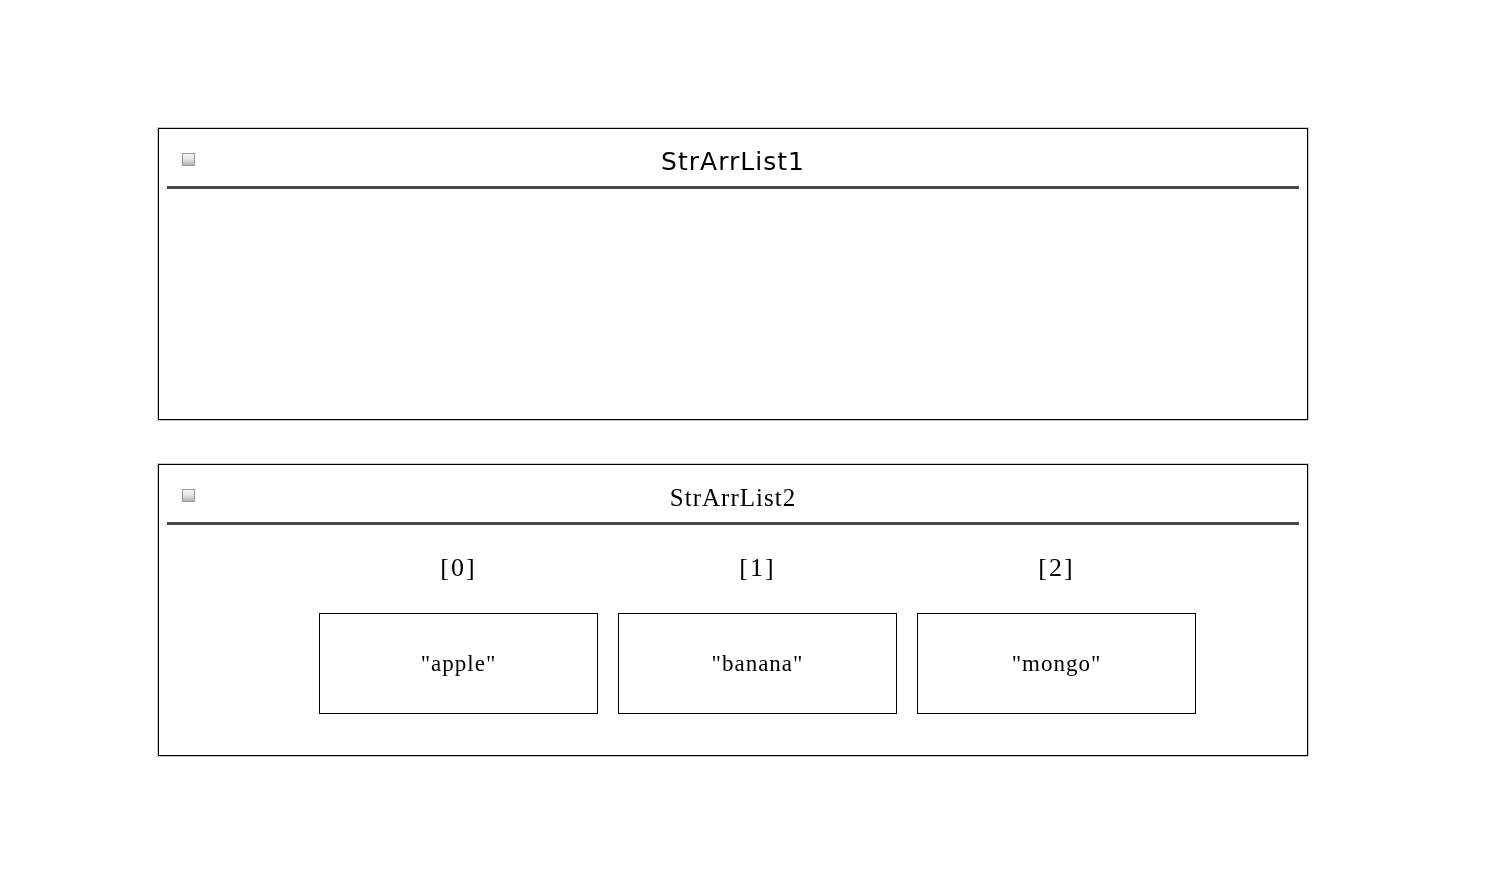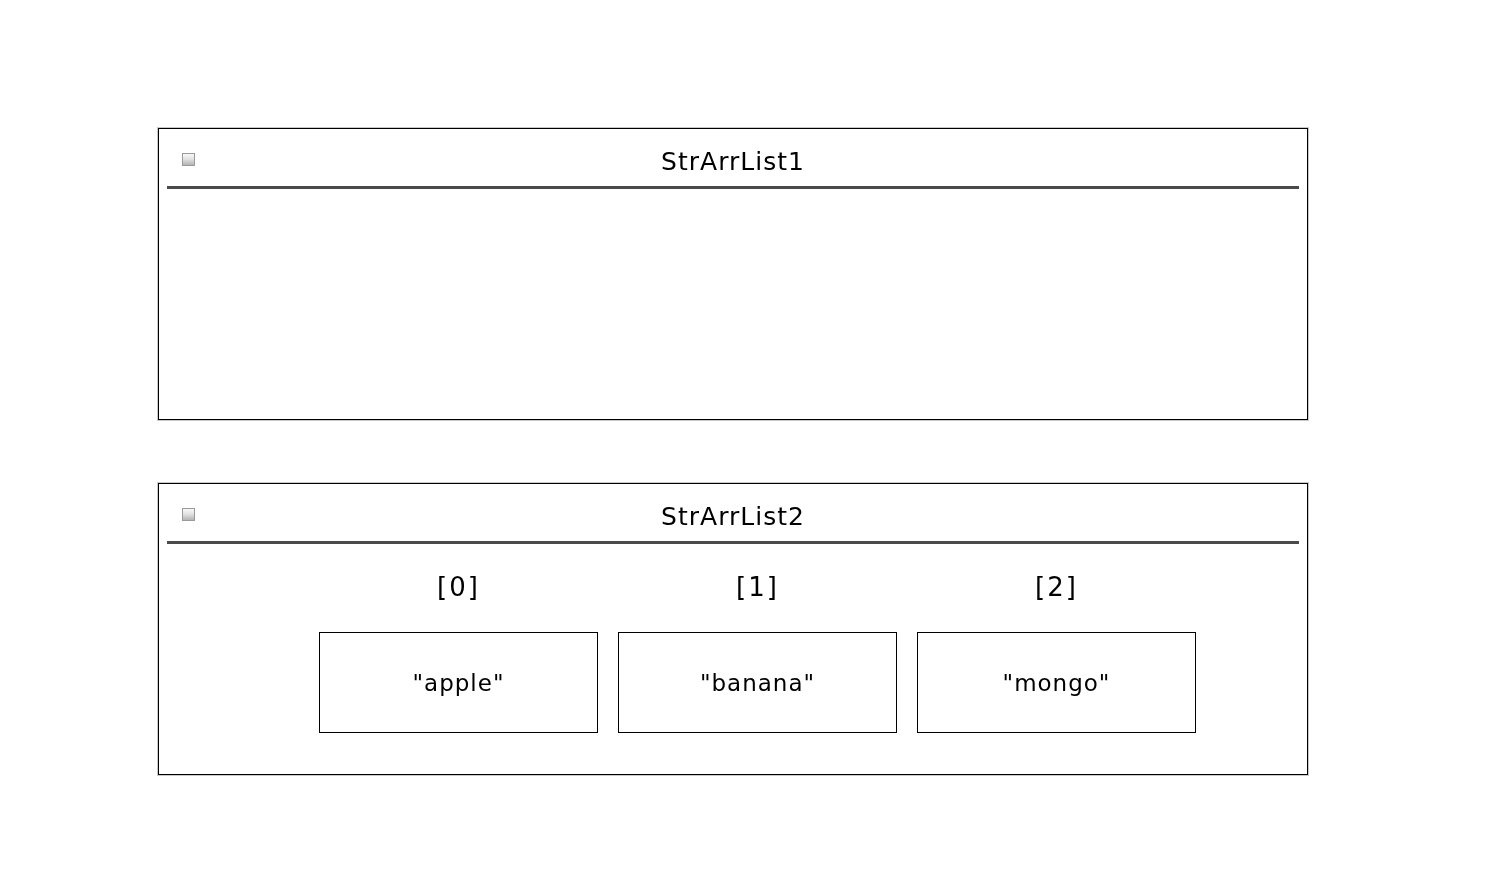--- a/index.html
+++ b/index.html
@@ -16,21 +16,21 @@
   html,body{width:1502px;height:876px;background:var(--bg);overflow:hidden;
     font-family:"DejaVu Sans","Liberation Sans",sans-serif;color:var(--text);}
   .stage{position:relative;width:1502px;height:876px;}
 
   .panel{
     position:absolute;left:126px;width:1150px;height:292px;
     background:#ffffff;border:1px solid var(--panel-border);
     box-shadow:0 0 0 1px var(--panel-outer-edge);
   }
   .panel-1{top:96px;}
-  .panel-2{top:451px;}
+  .panel-2{top:432px;font-family:Liberation Serif, serif;}
 
   .titlebar{
     position:relative;height:52px;
     border-bottom:3px solid var(--titlebar-separator);
     display:flex;align-items:center;justify-content:center;
   }
   .title{
     font-size:25px;letter-spacing:1px;font-weight:500;
     transform:scaleY(1.02);
   }

